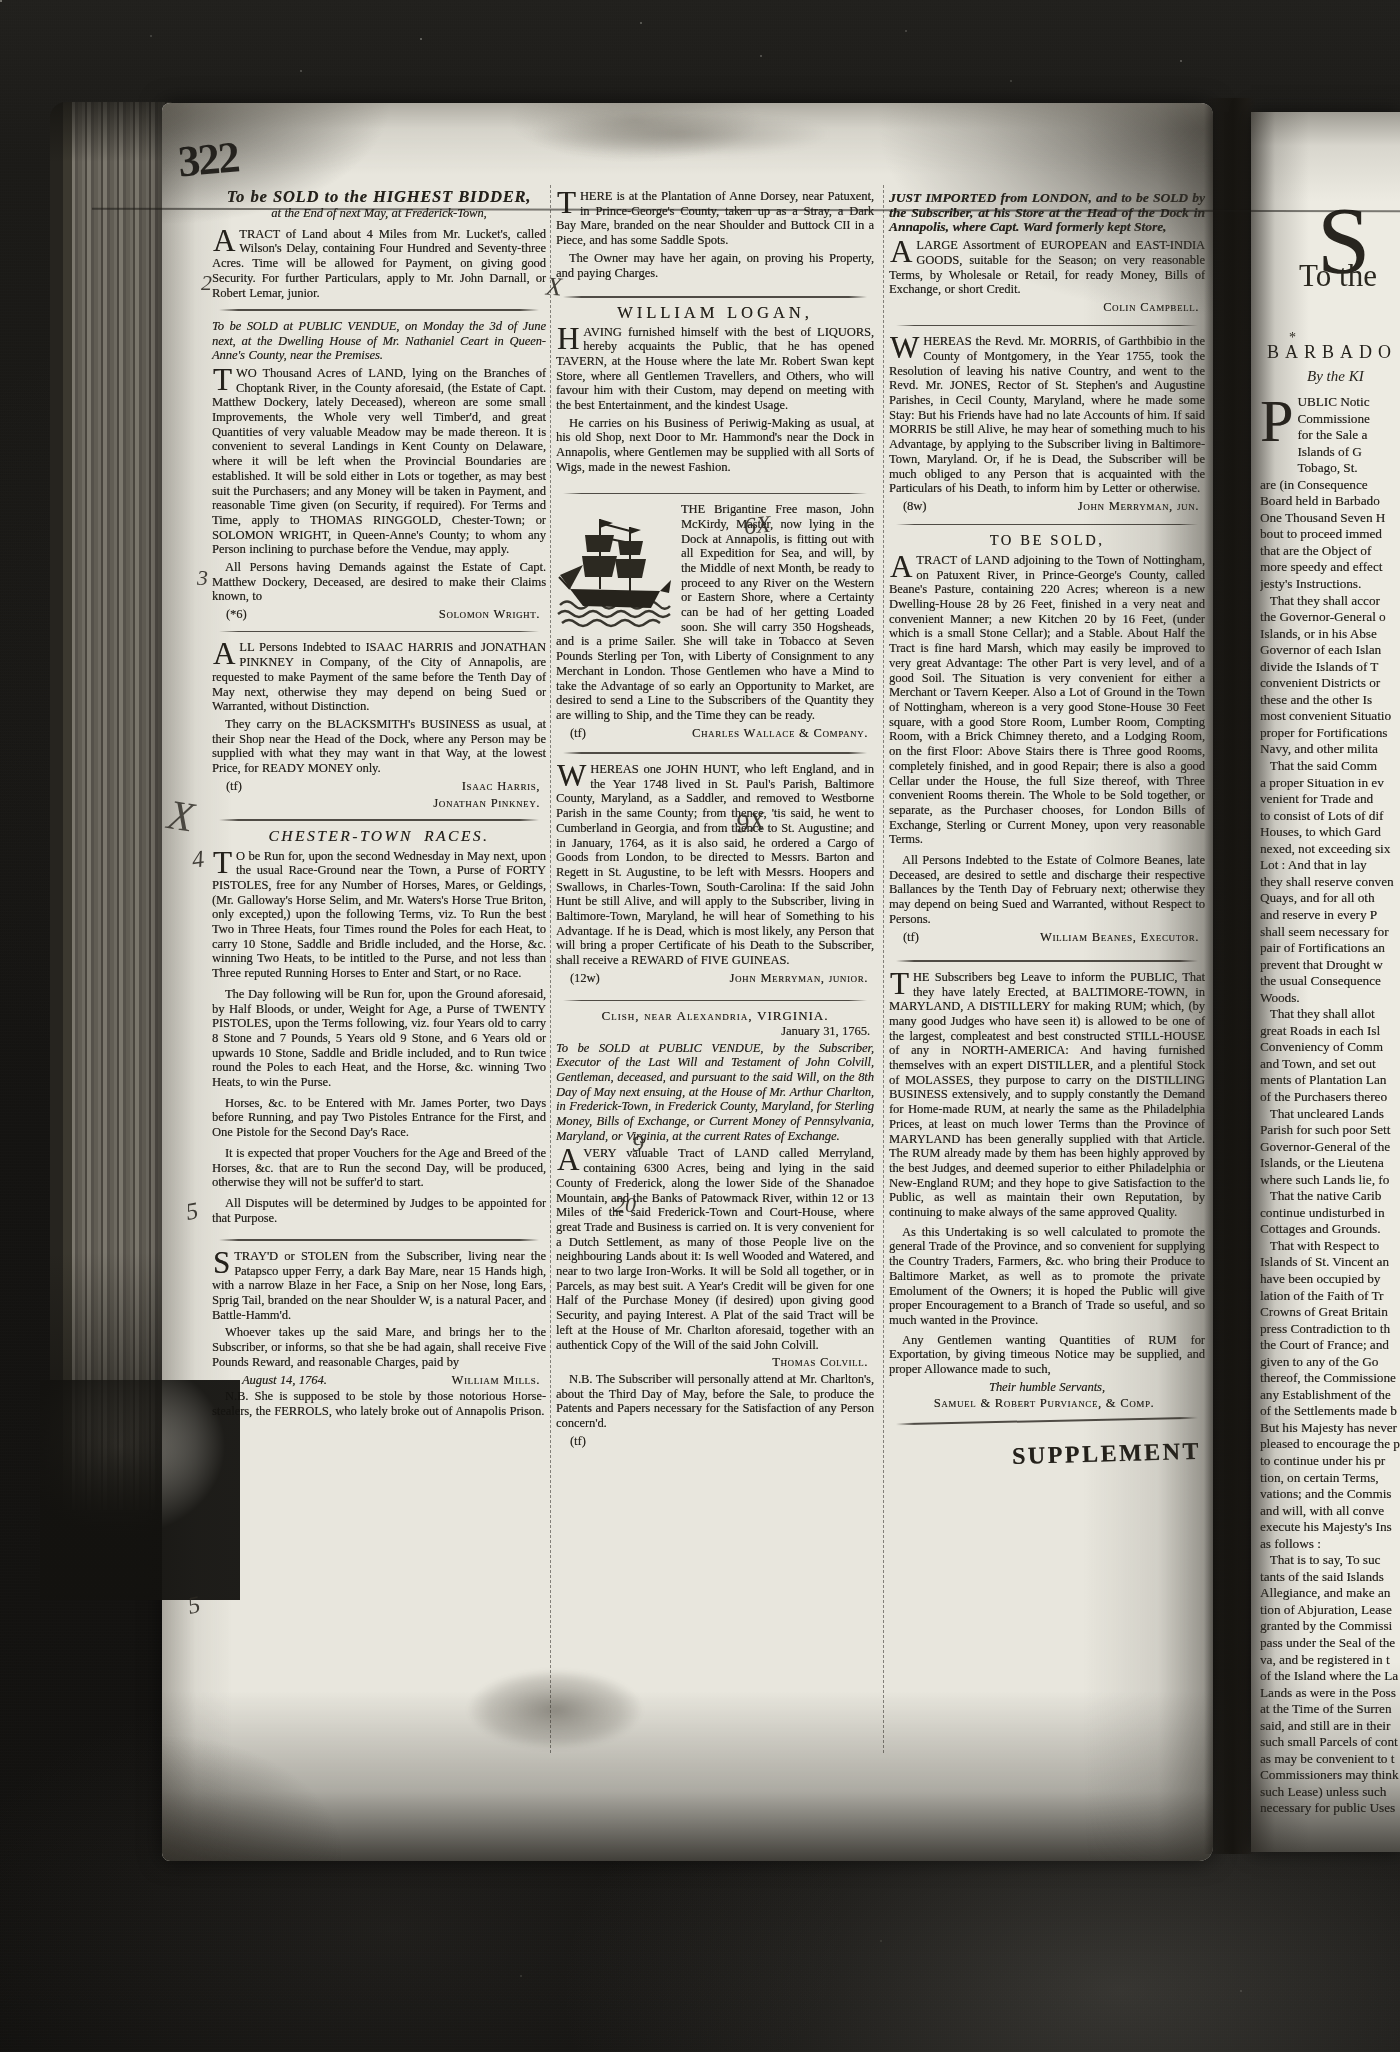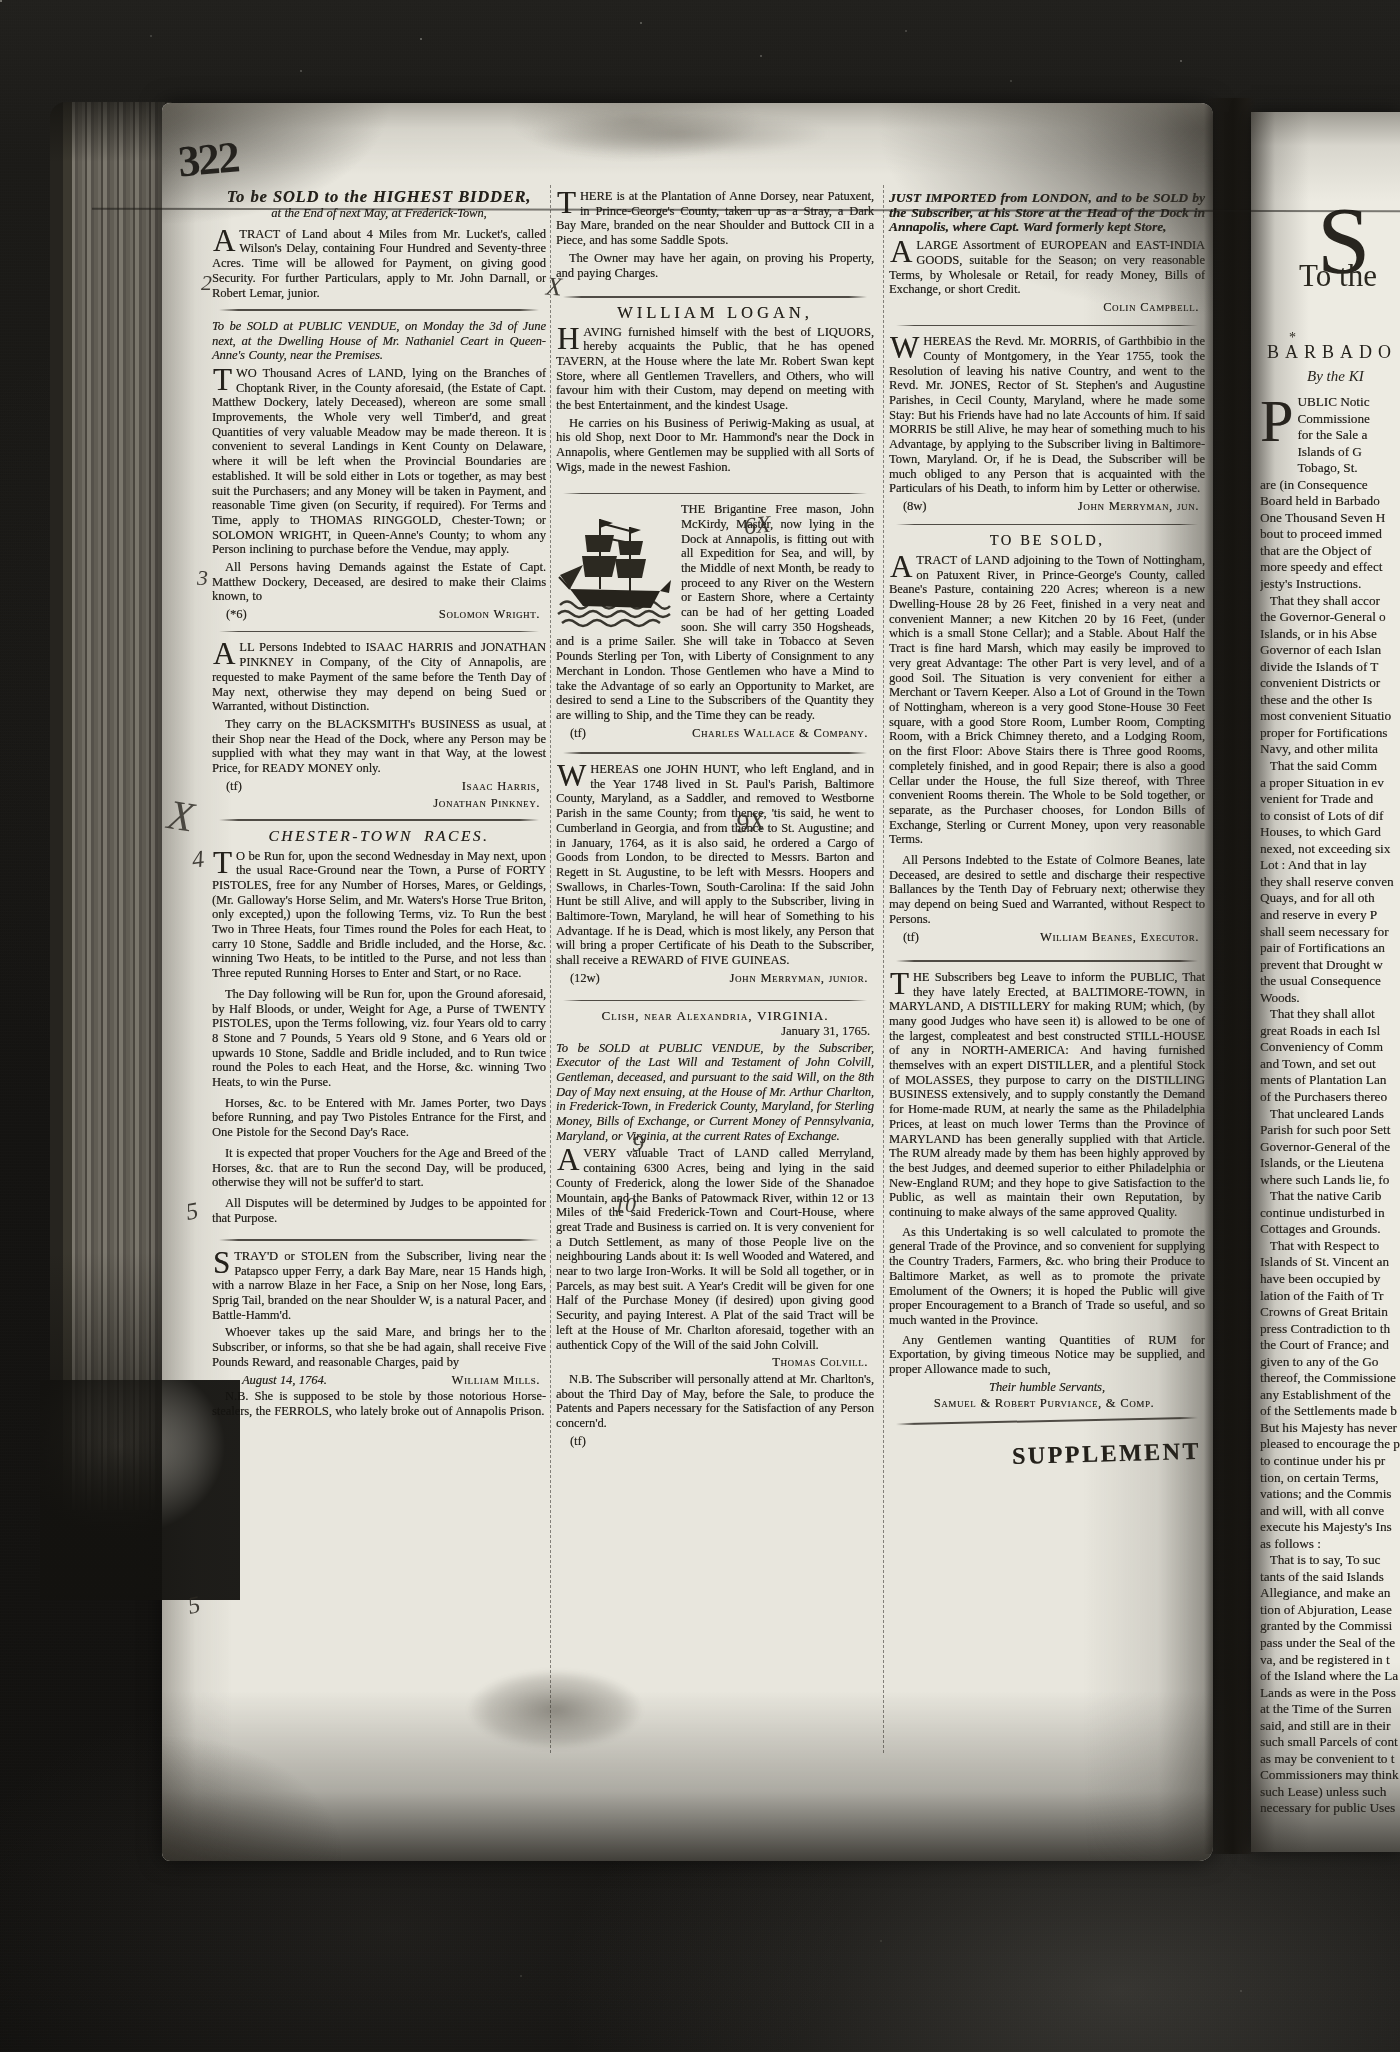--- a/index.html
+++ b/index.html
@@ -414,14 +414,14 @@
   <div class="ann" id="am2">2</div>
   <div class="ann" id="am3">3</div>
   <div class="ann" id="amx">X</div>
   <div class="ann" id="am4">4</div>
   <div class="ann" id="am5a">5</div>
   <div class="ann" id="am5b">5</div>
   <div class="ann" id="ac2x">X</div>
   <div class="ann" id="ac6x">6X</div>
   <div class="ann" id="ac9x">9X</div>
   <div class="ann" id="ac9">9</div>
-  <div class="ann" id="ac10">10</div>
+  <div class="ann" id="ac10">20</div>
 </div>
 
 </body></html>

